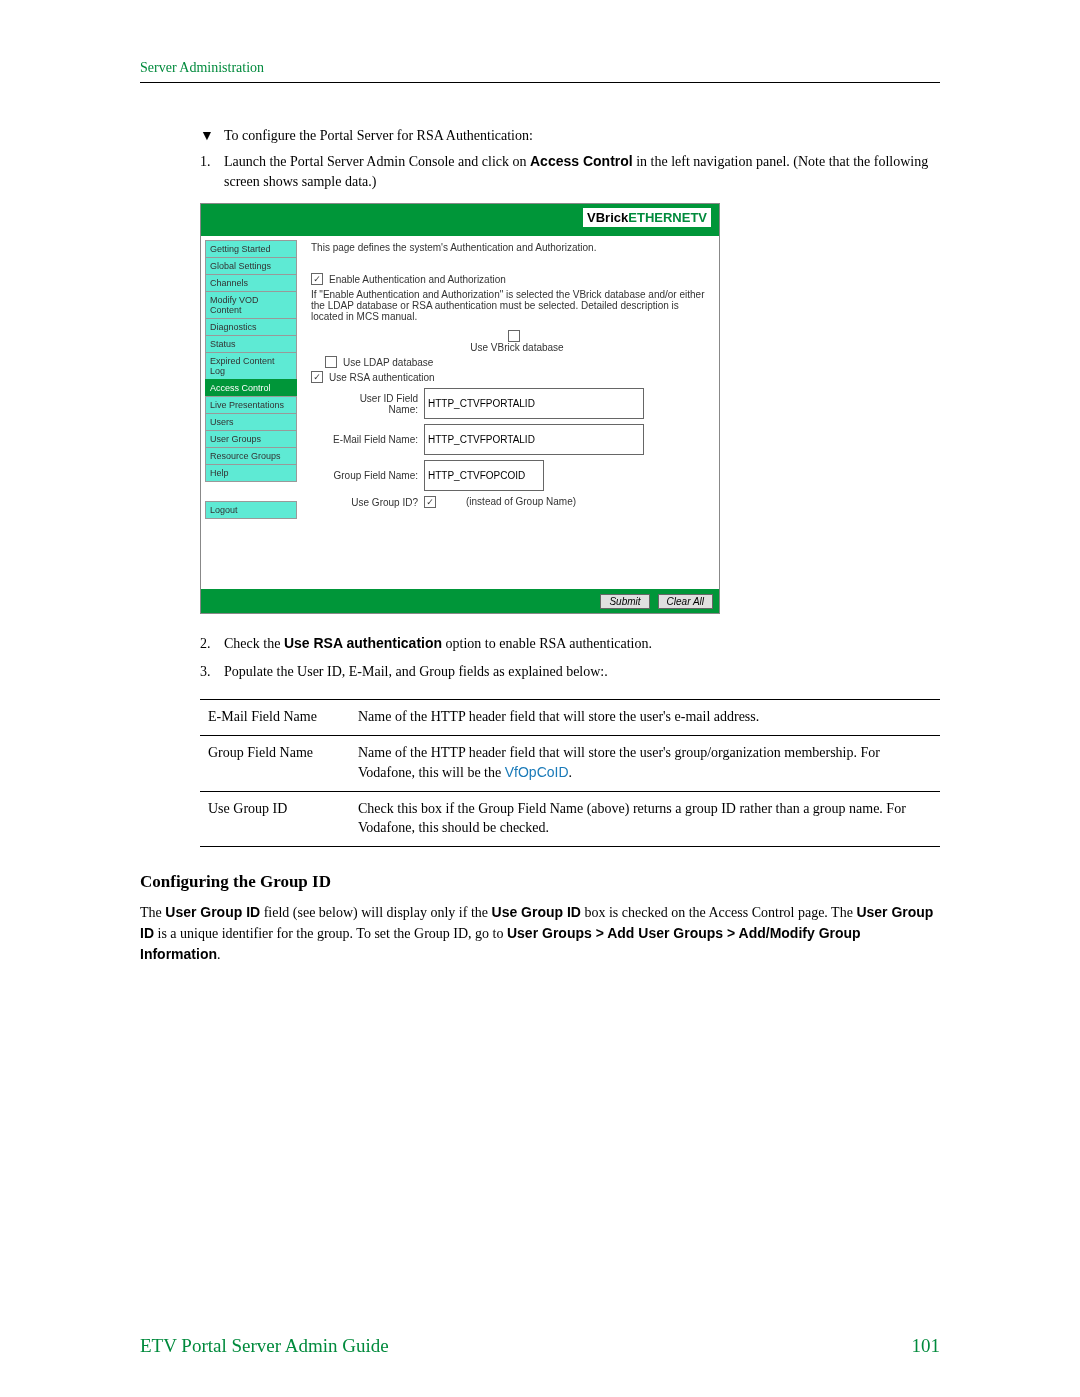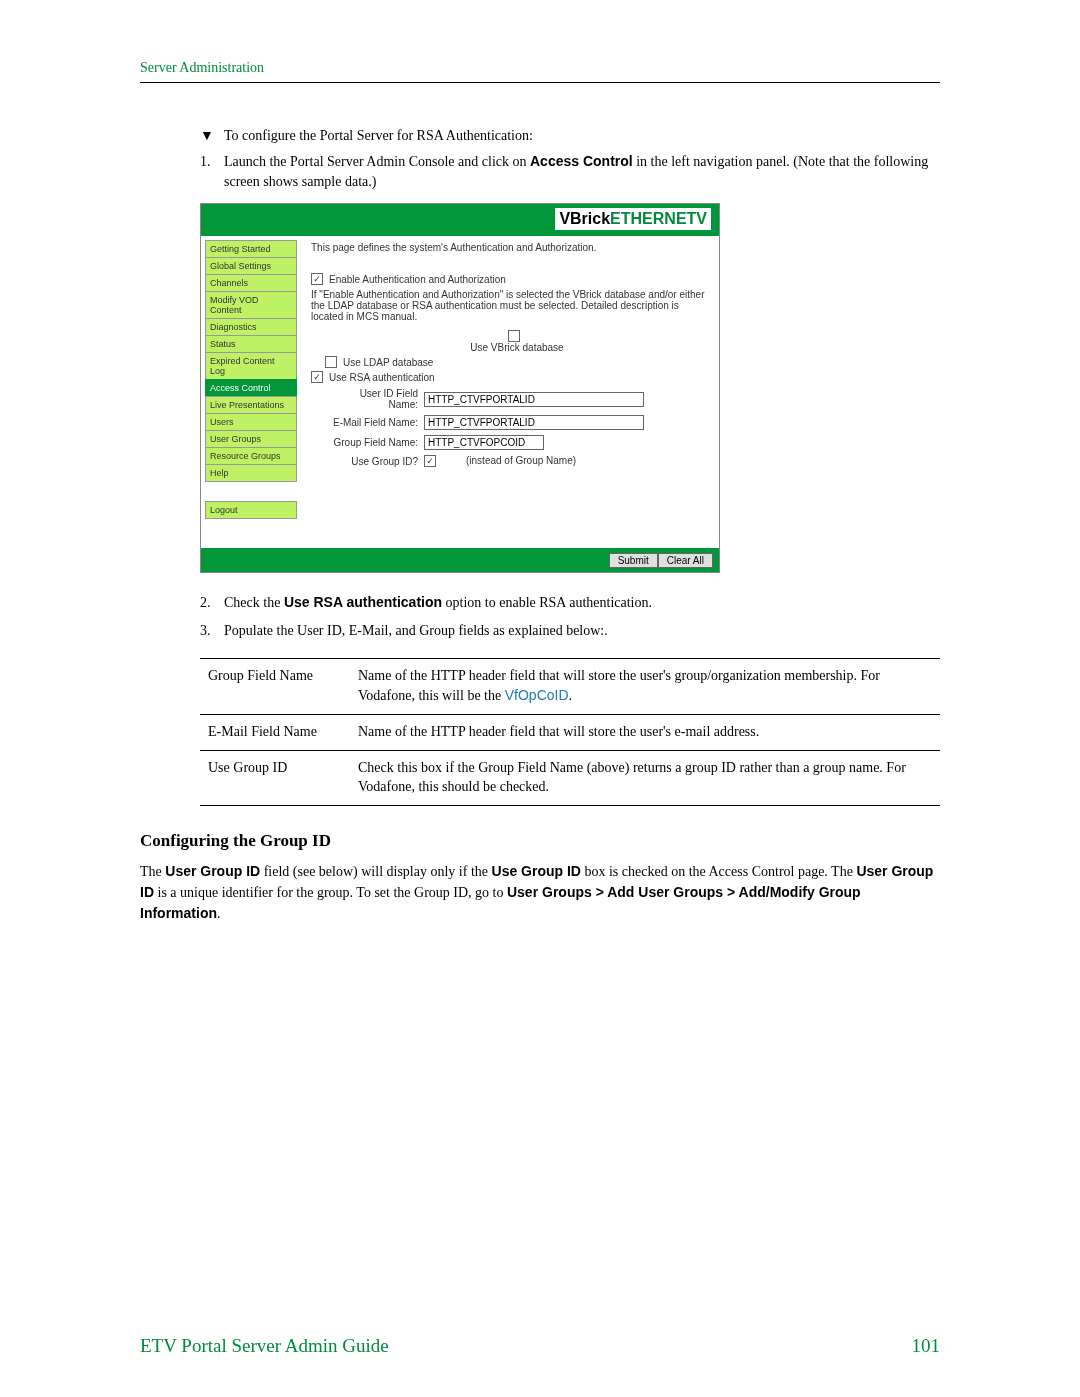--- a/index.html
+++ b/index.html
@@ -10,40 +10,40 @@
   .content-indent { margin-left: 60px; }
   .bullet-row { display: flex; margin-bottom: 8px; }
   .bullet-mark { width: 24px; flex:0 0 24px; }
   .step-row { display: flex; margin-bottom: 8px; line-height: 1.4; }
   .step-num { width: 24px; flex:0 0 24px; }
   .step-text { flex:1; }
 
   
   .shot { border: 1px solid #888; margin: 12px 0 20px 0; font-family: Arial, sans-serif; font-size: 10px; background: #fff; width: 520px;}
   .shot-topbar { background: #009639; height: 32px; position: relative; }
-  .shot-logo { position: absolute; right: 8px; top: 4px; font-weight: bold; color: #000; font-size: 16px; background:#fff; padding:2px 4px;}
+  .shot-logo { position: absolute; right: 8px; top: 4px; font-weight: bold; color: #000; font-size: 13px; background:#fff; padding:2px 4px;}
   .shot-logo .green { color: #008a3c; }
   .shot-body { display: flex; background:#fff;}
   .shot-nav { width: 100px; flex:0 0 100px; padding: 4px; }
-  .nav-item { border: 1px solid #999; padding: 3px 4px; font-size: 9px; color: #333; margin-bottom: -1px; background:#bef264; cursor:pointer;}
+  .nav-item { border: 1px solid #999; padding: 3px 4px; font-size: 9px; color: #333; margin-bottom: -1px; background:#5eead4; cursor:pointer;}
   .nav-item.active { background: #009639; color: #fff; border-color:#009639;}
   .nav-sep { height: 20px; }
   .shot-main { flex:1; padding: 6px 10px; font-size: 10px; color:#333;}
   .shot-main .intro { margin-bottom: 20px;}
   .cb-row { display: flex; align-items: center; margin: 3px 0; }
   .cb { width: 12px; height: 12px; border:1px solid #666; margin-right:6px; display:flex; align-items:center; justify-content:center; font-size:9px;}
   .cb.checked::before { content: "✓"; }
   .note { margin: 4px 0 8px 0; }
   .form-row { display:flex; align-items:center; margin: 5px 0 5px 18px;}
   .form-lbl { width: 95px; text-align:right; padding-right:6px;}
-  .form-inp { border:1px solid #666; padding:1px 3px; width: 220px; height:15px; font-size:10px;}
+  .form-inp { border:1px solid #666; padding:1px 3px; width: 220px; height:31px; font-size:10px;}
   .form-inp.short { width: 120px;}
   .form-cb-row { display:flex; align-items:flex-start;gap:24px; }
   .shot-footer { background:#009639; height:24px; display:flex; justify-content:flex-end; align-items:center; padding-right:6px;}
-  .btn { background:#e0e0e0; border:1px solid #666; font-size:10px; padding:1px 8px; margin-left:0; cursor:pointer;}
+  .btn { background:#e0e0e0; border:1px solid #666; font-size:10px; padding:1px 8px; margin-left:8px; cursor:pointer;font-style:italic;}
 
   
   .defs-table { border-collapse: collapse; margin: 18px 0 25px 0; width: 100%; }
   .defs-table td { border-top: 1px solid #000; border-bottom: 1px solid #000; padding: 8px 8px; vertical-align: top; line-height:1.35;}
   .defs-table td:first-child { width: 150px; }
   .inline-code { color: #1a7ab8; font-family: Arial, sans-serif; }
 
   h3.sect { font-weight: bold; font-size: 17px; margin: 8px 0 10px 0;}
   .para { line-height: 1.45; margin-bottom: 10px;}
   .footer { position: absolute; bottom: 40px; left: 140px; right: 140px; display: flex; justify-content: space-between; font-size: 19px;}
@@ -151,28 +151,28 @@
     <div class="step-row">
       <div class="step-num">3.</div>
       <div class="step-text">
         <span>Populate the User ID, E-Mail, and Group fields as explained below:.</span>
       </div>
     </div>
 
     <table class="defs-table">
       <tbody>
       <tr>
+        <td>E-Mail Field Name</td>
+        <td>Name of the HTTP header field that will store the user's e-mail address.</td>
+      </tr>
+      <tr>
         <td>Group Field Name</td>
         <td>
           <span>Name of the HTTP header field that will store the user's group/organization membership. For Vodafone, this will be the </span><span class="inline-code">VfOpCoID</span><span>.</span>
         </td>
-      </tr>
-      <tr>
-        <td>E-Mail Field Name</td>
-        <td>Name of the HTTP header field that will store the user's e-mail address.</td>
       </tr>
       <tr>
         <td>Use Group ID</td>
         <td>Check this box if the Group Field Name (above) returns a group ID rather than a group name. For Vodafone, this should be checked.</td>
       </tr>
     </tbody>
       </table>
   </div>
 
   <h3 class="sect">Configuring the Group ID</h3>

